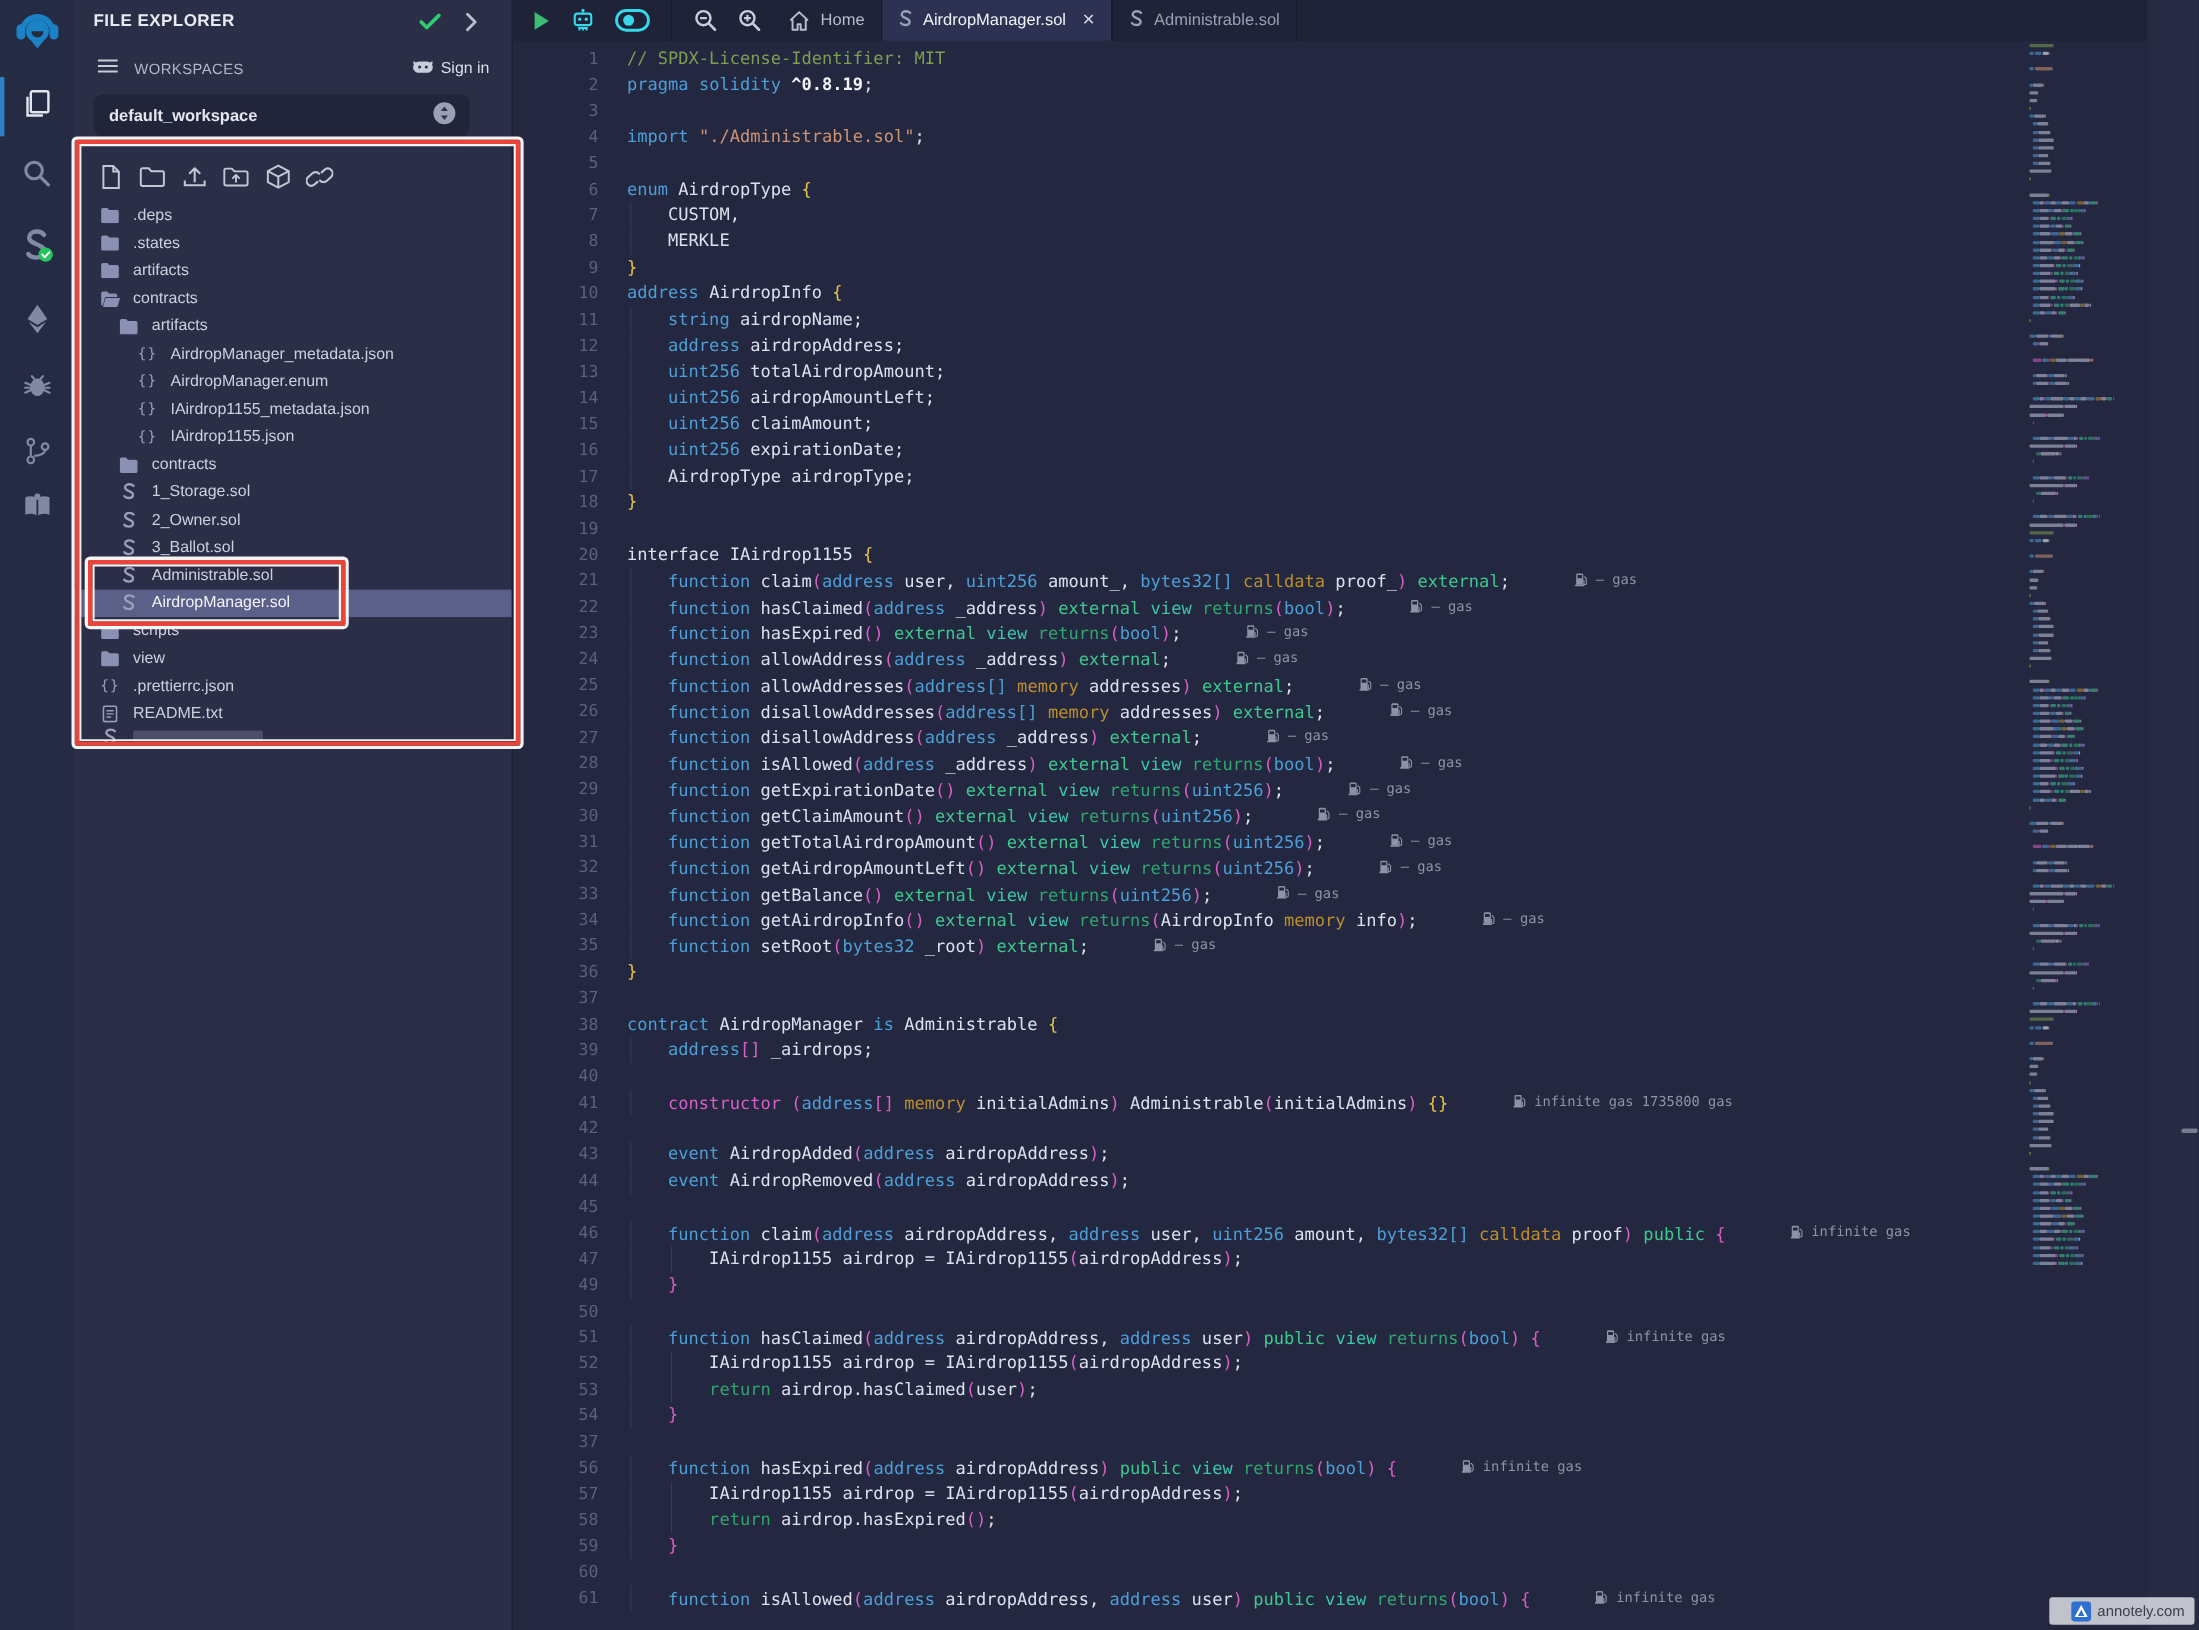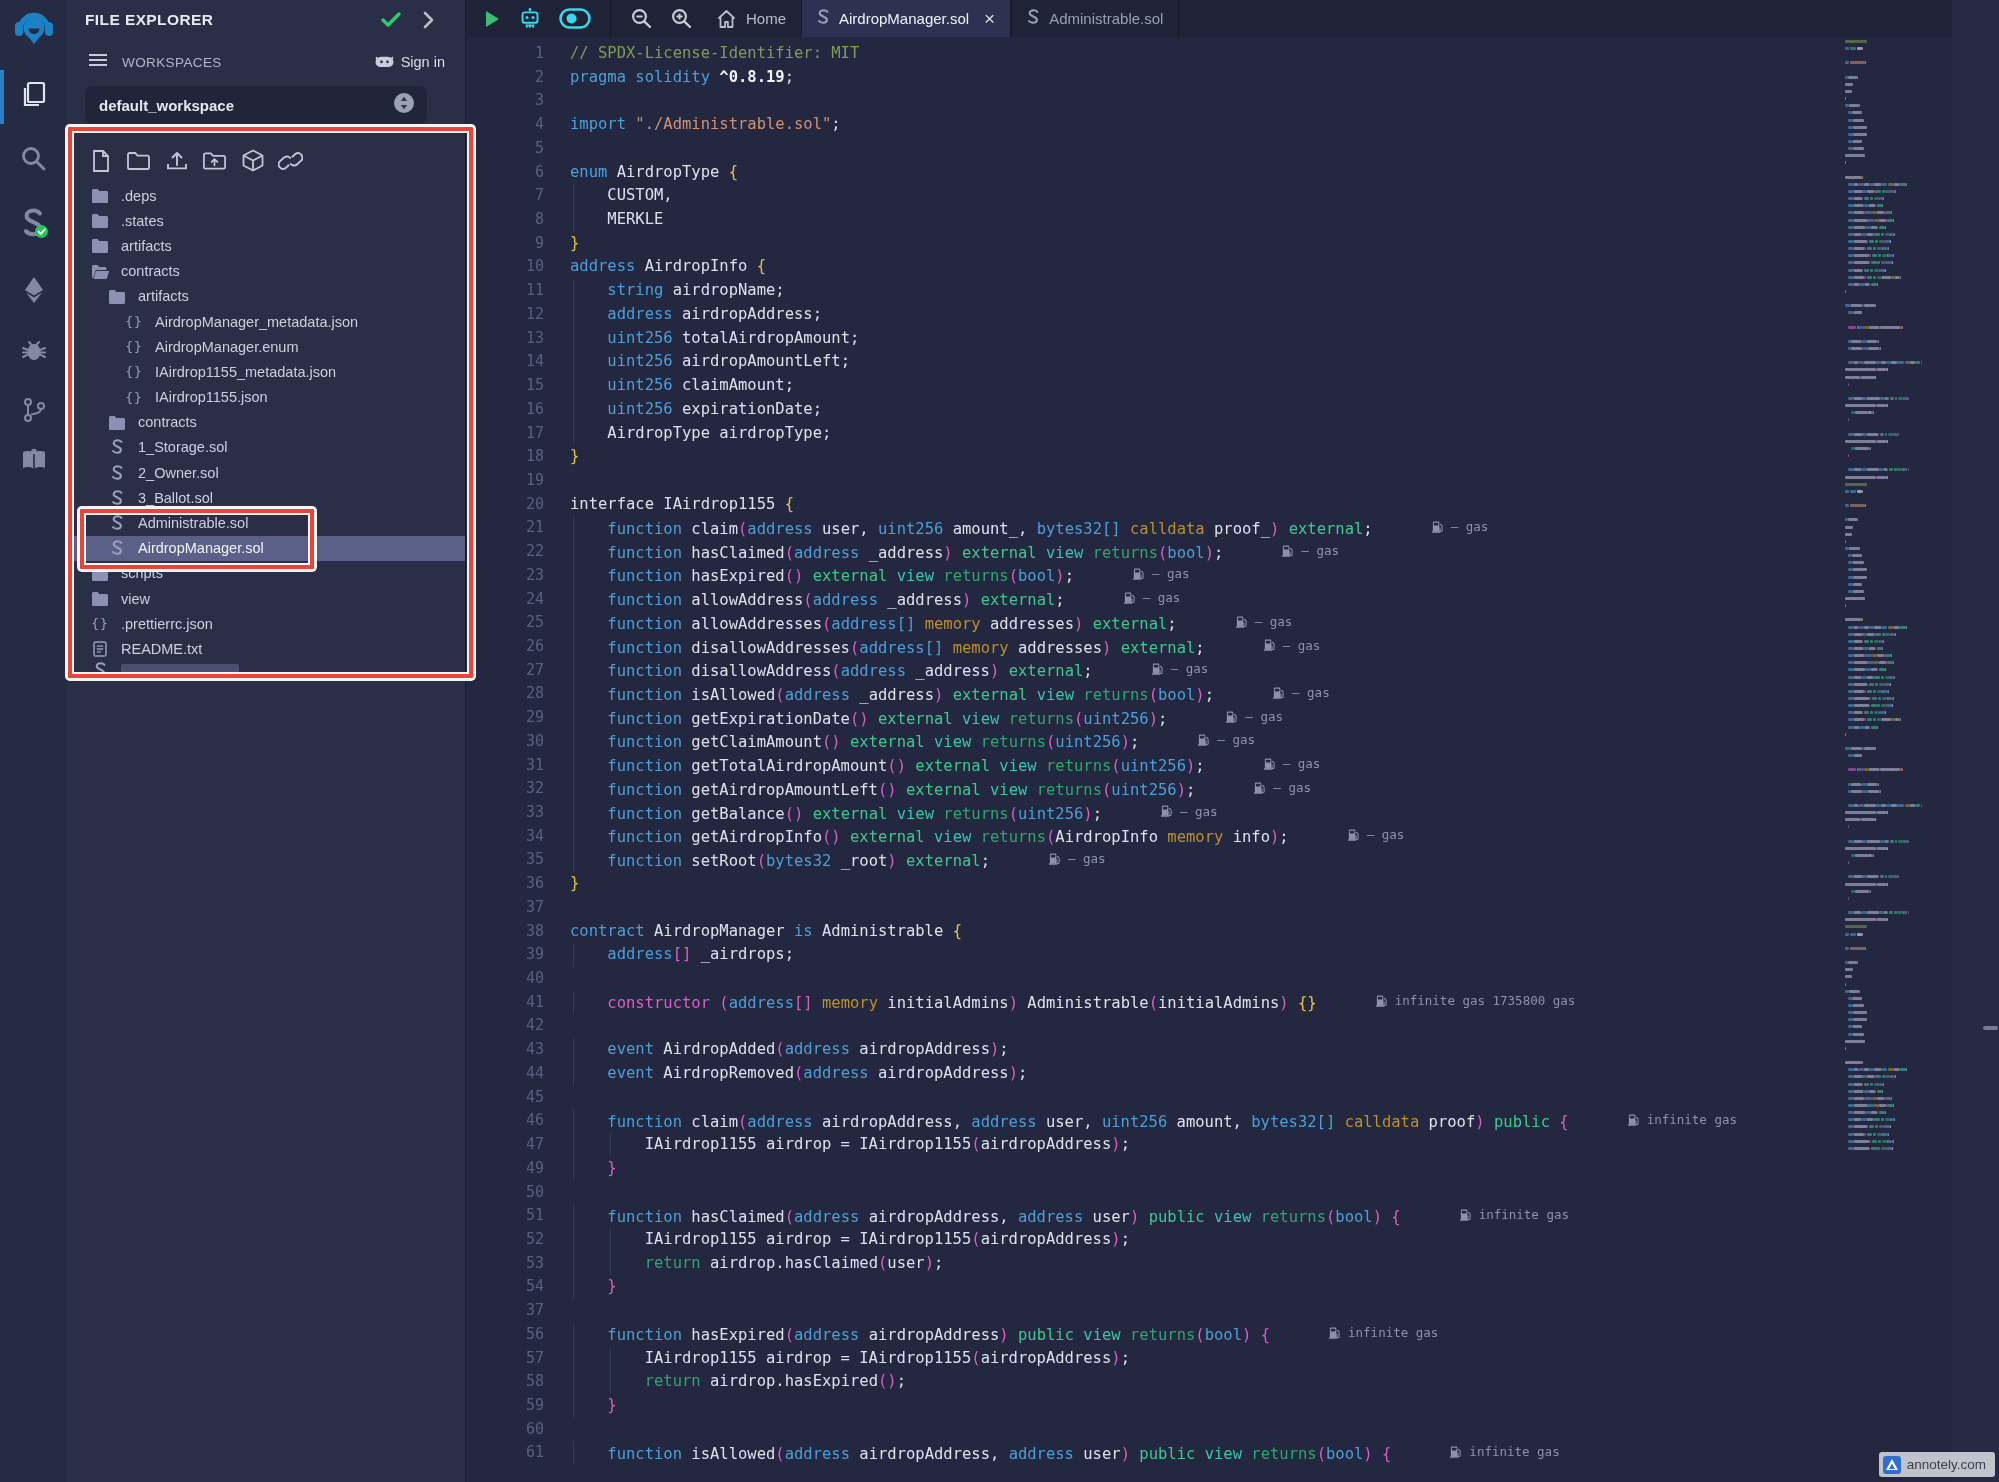--- a/index.html
+++ b/index.html
@@ -64,21 +64,21 @@
   .tk-o{color:#bb8f2f}.tk-e{color:#3fc98f}.tk-v{color:#3cc7a8}.tk-r{color:#2fa66e}
   .tk-s{color:#cf9373}.tk-c{color:#7c9f52}.tk-b{color:#f2f3f8;font-weight:bold}
 
   #scroll-gutter{position:absolute;right:0;top:0;width:47px;height:100%;background:#262a42;}
   #minimap{position:absolute;left:1379px;top:40px;width:112px;z-index:2;}
   .mm-row{height:7.15px;display:flex;}
   .mm-seg{height:3px;border-radius:1px;opacity:.55;}
   #hscroll-dash{position:absolute;right:1px;top:1026px;width:15px;height:4px;background:#767b90;border-radius:2px;z-index:3;}
 
   
-  #watermark{position:absolute;right:4px;bottom:5px;height:25px;background:rgba(221,223,229,.85);border-radius:3px;display:flex;align-items:center;gap:6px;padding:0 9px 0 4px;z-index:30;}
+  #watermark{position:absolute;right:4px;bottom:5px;height:25px;background:rgba(221,223,229,.85);border-radius:3px;display:flex;align-items:center;gap:6px;padding:0 9px 0 20px;z-index:30;}
   #watermark .wm-logo{width:18px;height:18px;background:#2f6fd0;border-radius:3px;display:flex;align-items:center;justify-content:center;}
   #watermark .wm-text{font-size:13.5px;color:#3a3f4e;}
 </style>
 </head>
 <body>
 
 <div id="app">
 
   <aside id="rail">
     <div class="rail-btn" style="top:6px;height:52px">

